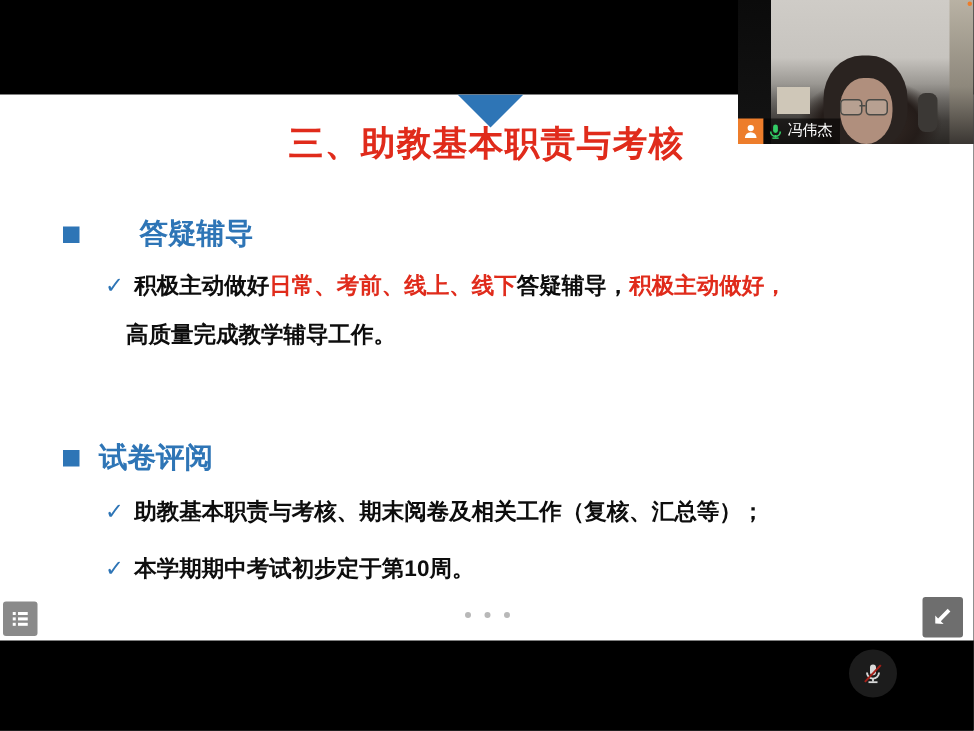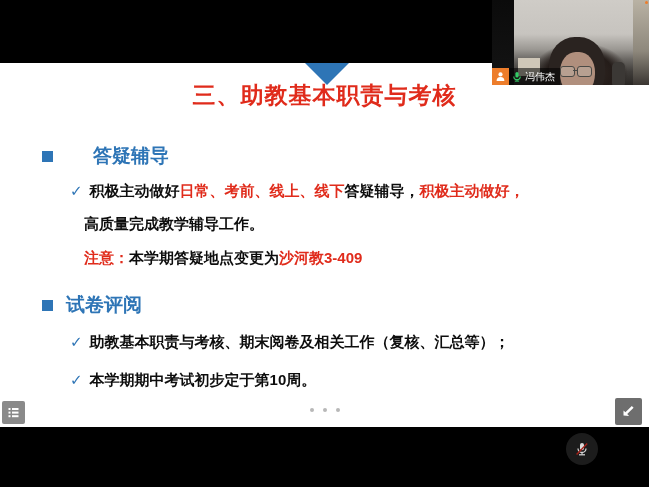--- a/index.html
+++ b/index.html
@@ -162,21 +162,21 @@
     align-items: center;
     justify-content: center;
   }
 
   
   #video-tile {
     position: absolute;
     left: 492px;
     top: 0;
     width: 157px;
-    height: 85px;
+    height: 96px;
     overflow: hidden;
     background: #000;
   }
   .vid-bg {
     position: absolute;
     inset: 0;
     background:
       radial-gradient(ellipse 60px 38px at 56% 86%, #3a2f2a 0%, #241c19 55%, rgba(0,0,0,0) 80%),
       linear-gradient(to bottom, #cfccc7 0%, #c7c4bf 40%, #9b9893 58%, #6a6763 70%, #403d3a 84%, #2a2724 100%);
   }
@@ -295,23 +295,20 @@
     </div>
 
     <div class="check-line" id="line-1">
       <span class="check">✓</span>
       <span class="body-text">
         <span>积极主动做好</span><span class="red">日常、考前、线上、线下</span><span>答疑辅导，</span><span class="red">积极主动做好，</span>
       </span>
     </div>
     <div class="cont-line" id="line-1b">高质量完成教学辅导工作。</div>
 
-    <div class="cont-line" id="line-2">
-      <span class="red">注意：</span><span>本学期答疑地点变更为</span><span class="red">沙河教3-409</span>
-    </div>
 
     <div class="section-head" id="sec-2">
       <span class="sq-bullet"></span>
       <span class="section-label">试卷评阅</span>
     </div>
 
     <div class="check-line" id="line-3">
       <span class="check">✓</span>
       <span class="body-text">助教基本职责与考核、期末阅卷及相关工作（复核、汇总等）；</span>
     </div>

